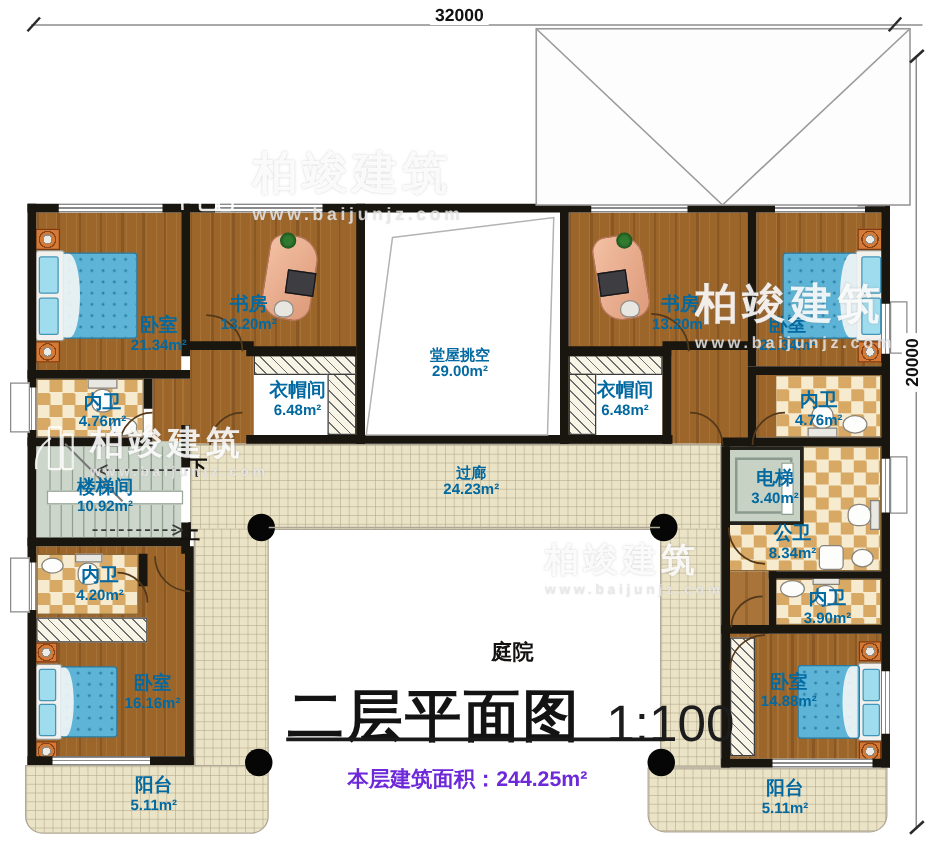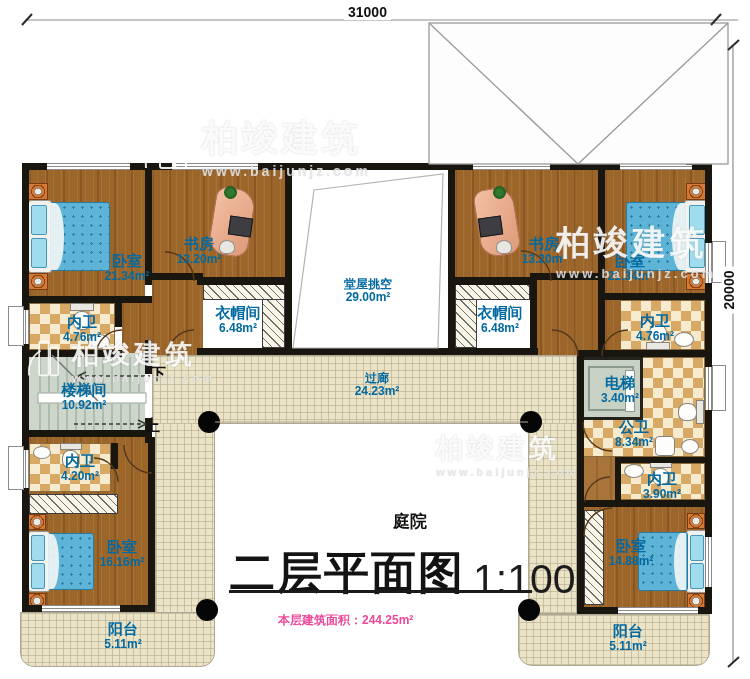--- a/index.html
+++ b/index.html
@@ -64,25 +64,25 @@
   .rlabel .ar{font-size:12px;display:block;}
   .rlabel.big .nm{font-size:12px;}
   .small-note{position:absolute;color:#141210;font-weight:bold;font-size:16px;z-index:40;}
 
   .dimtext{position:absolute;background:#fff;color:#111;font-weight:bold;
     font-size:14px;padding:0 4px;z-index:30;}
   .dimtext.vert{transform:rotate(-90deg);transform-origin:center;}
 
   .courtyard-label{position:absolute;font-size:17px;font-weight:bold;color:#141210;z-index:40;}
 
-  .title-row{position:absolute;left:230px;top:543px;display:flex;align-items:flex-end;gap:8px;z-index:45;}
+  .title-row{position:absolute;left:230px;top:543px;display:flex;align-items:flex-end;gap:20px;z-index:45;}
   .title-main{font-size:45px;font-weight:bold;color:#131313;letter-spacing:2px;}
   .title-scale{font-size:41px;font-weight:normal;color:#1c1c1c;font-family:"Liberation Sans",sans-serif;}
   .title-underline{position:absolute;left:229px;top:590px;width:303px;height:3px;background:#1a1a1a;z-index:45;}
-  .meta-line{position:absolute;font-size:12px;font-weight:bold;color:#ec4899;z-index:45;}
+  .meta-line{position:absolute;font-size:17px;font-weight:bold;color:#6d28d9;z-index:45;}
 
   
   .wm{position:absolute;display:flex;align-items:center;gap:8px;z-index:60;
       color:rgba(255,255,255,.88);pointer-events:none;}
   .wm .wm-brand{font-weight:bold;letter-spacing:4px;
       text-shadow:0 0 2px rgba(120,120,120,.35);}
   .wm .wm-url{font-weight:bold;letter-spacing:3px;color:rgba(235,235,235,.82);
       text-shadow:0 0 1px rgba(120,120,120,.3);}
   svg.lines{position:absolute;left:0;top:0;z-index:25;pointer-events:none;}
 </style>
@@ -322,21 +322,21 @@
       <path d="M628,330 A26,26 0 0 0 602,356"></path>
       <path d="M552,330 A26,26 0 0 1 578,356"></path>
       <path d="M583,422 A29,29 0 0 0 612,451"></path>
       <path d="M585,502 A25,25 0 0 1 610,477"></path>
       <path d="M584,536 A28,28 0 0 1 612,508"></path>
     </g>
 
     <line x1="215" y1="422" x2="528" y2="422" stroke="#b0a896" stroke-width="1.2"></line>
   </svg>
 
-  <div class="dimtext" style="left:344px;top:4px;">31000</div>
+  <div class="dimtext" style="left:344px;top:4px;">32000</div>
   <div class="dimtext vert" style="left:706px;top:282px;">20000</div>
 
   <div class="rlabel" style="left:127px;top:253px;">
     <span class="nm">卧室</span>
     <span class="ar">21.34m²</span>
   </div>
   <div class="rlabel" style="left:199px;top:236px;">
     <span class="nm">书房</span>
     <span class="ar">13.20m²</span>
   </div>

